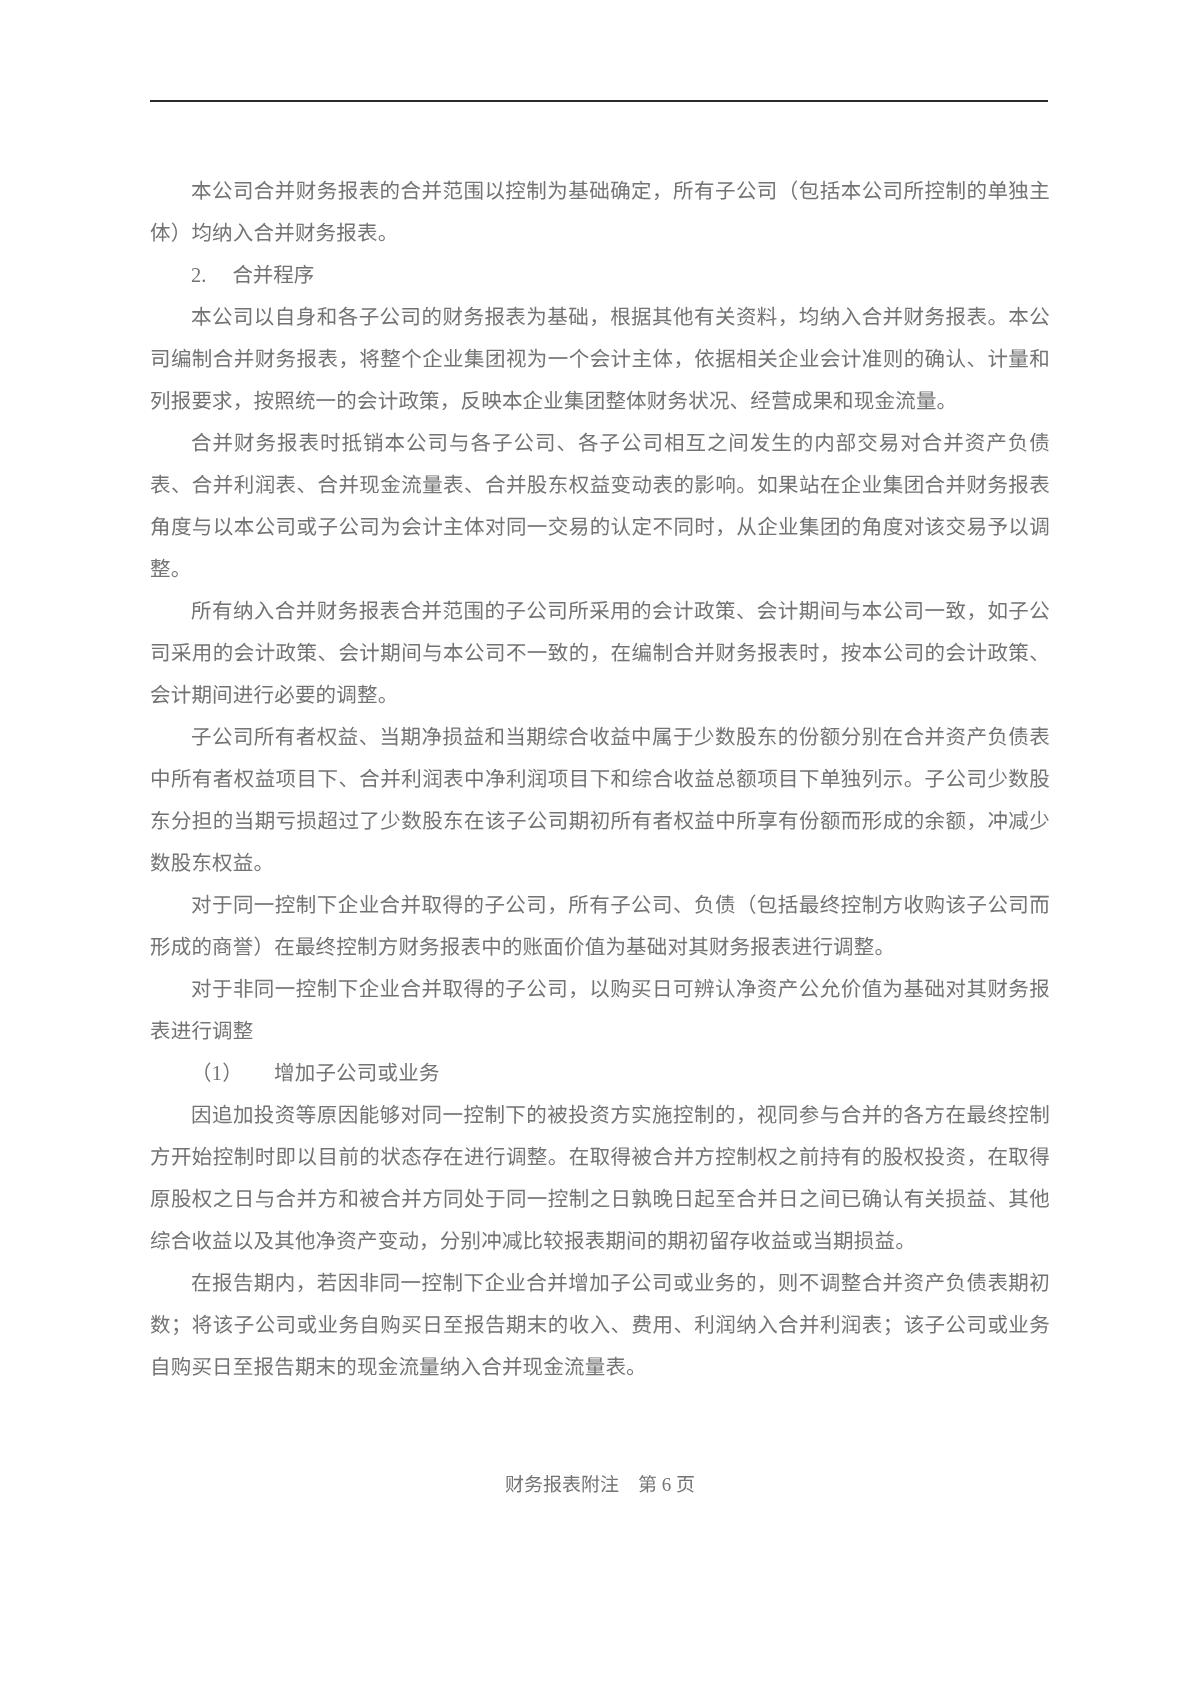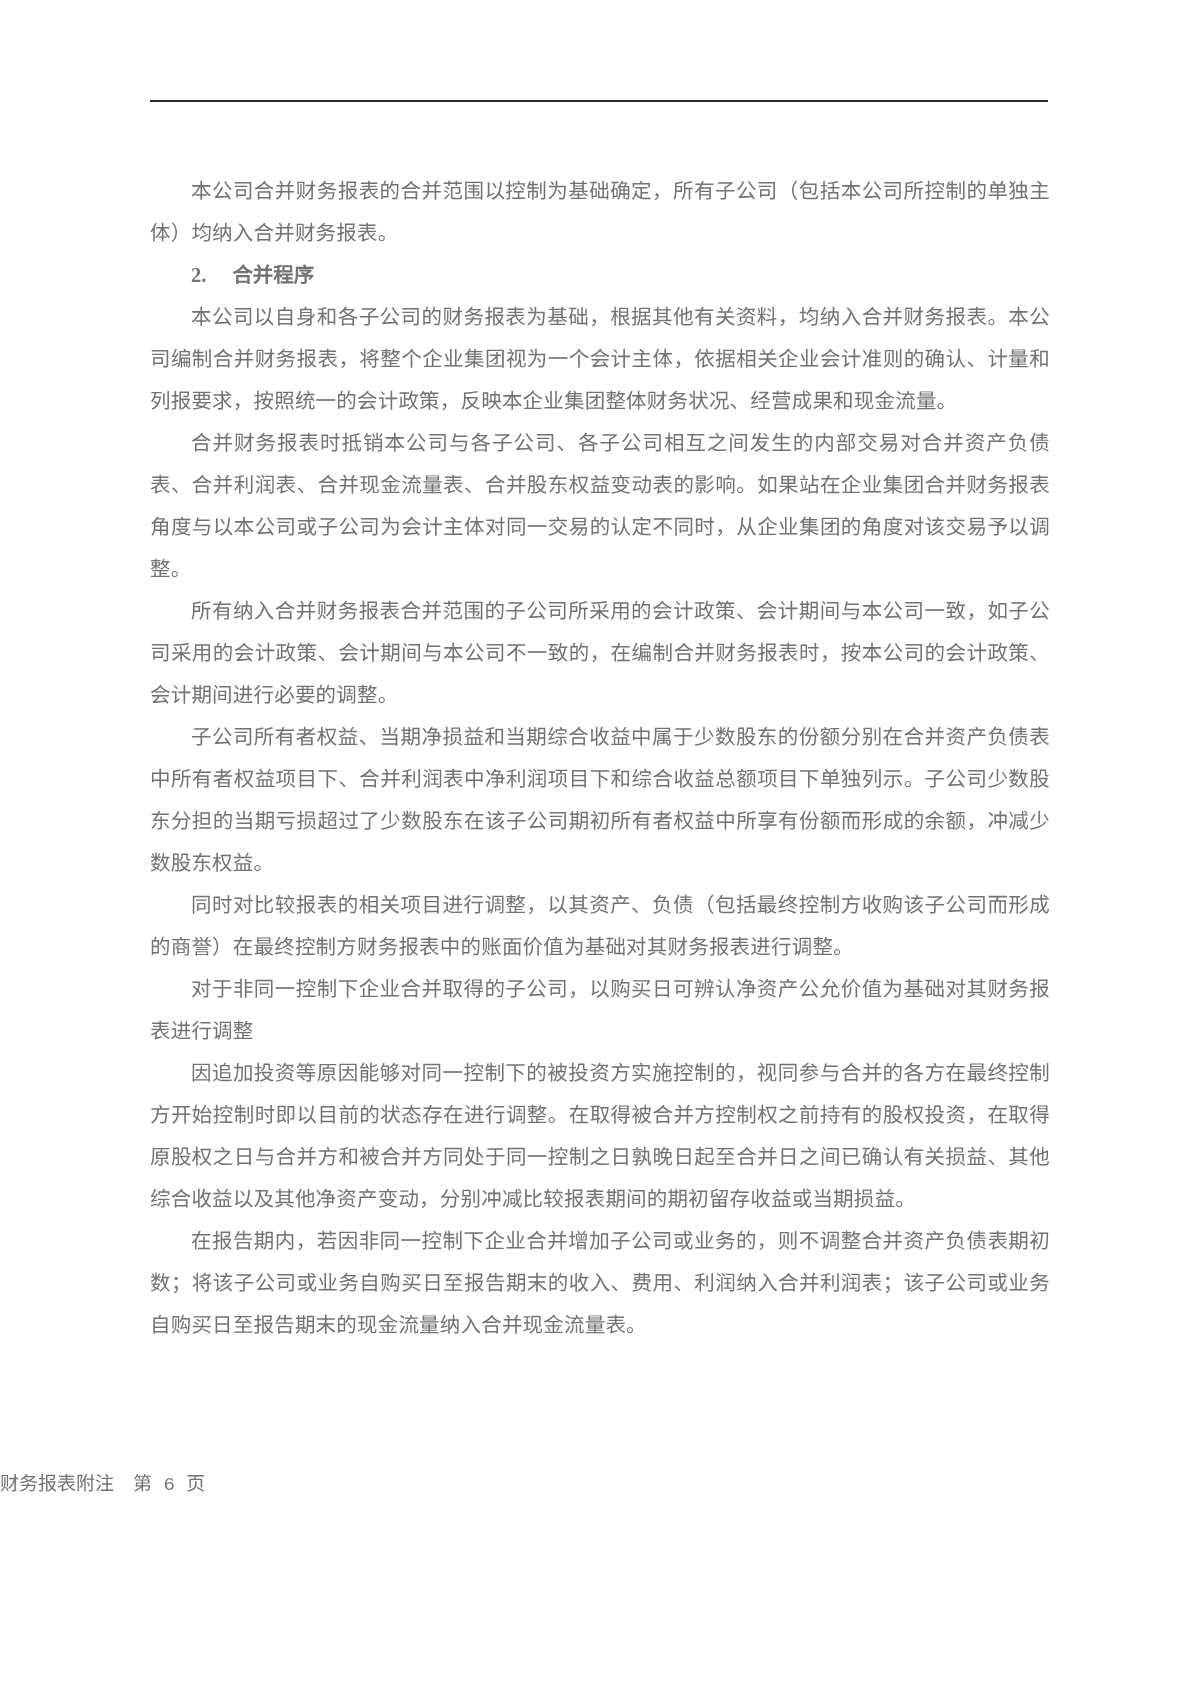--- a/index.html
+++ b/index.html
@@ -39,34 +39,35 @@
     text-justify: inter-ideograph;
     letter-spacing: 0.2px;
   }
   p.indent {
     text-indent: 41px;
   }
   .heading {
     margin: 0;
     font-size: 20.5px;
     line-height: 42px;
-    font-weight: bold;
+    font-weight: normal;
     text-indent: 41px;
   }
   .heading .num {
     margin-right: 26px;
   }
   .footer {
     position: absolute;
     left: 0;
     top: 1470px;
     width: 1200px;
+    text-align: center;
     font-size: 19px;
     line-height: 30px;
-    font-family: Liberation Mono, monospace;
+    font-family: Liberation Serif, serif;
   }
 </style>
 </head>
 <body>
 
 <div class="page">
 
   <div class="header-rule"></div>
 
   <div class="content">
@@ -78,24 +79,25 @@
     </div>
 
     <p class="indent">本公司以自身和各子公司的财务报表为基础，根据其他有关资料，均纳入合并财务报表。本公司编制合并财务报表，将整个企业集团视为一个会计主体，依据相关企业会计准则的确认、计量和列报要求，按照统一的会计政策，反映本企业集团整体财务状况、经营成果和现金流量。</p>
 
     <p class="indent">合并财务报表时抵销本公司与各子公司、各子公司相互之间发生的内部交易对合并资产负债表、合并利润表、合并现金流量表、合并股东权益变动表的影响。如果站在企业集团合并财务报表角度与以本公司或子公司为会计主体对同一交易的认定不同时，从企业集团的角度对该交易予以调整。</p>
 
     <p class="indent">所有纳入合并财务报表合并范围的子公司所采用的会计政策、会计期间与本公司一致，如子公司采用的会计政策、会计期间与本公司不一致的，在编制合并财务报表时，按本公司的会计政策、会计期间进行必要的调整。</p>
 
     <p class="indent">子公司所有者权益、当期净损益和当期综合收益中属于少数股东的份额分别在合并资产负债表中所有者权益项目下、合并利润表中净利润项目下和综合收益总额项目下单独列示。子公司少数股东分担的当期亏损超过了少数股东在该子公司期初所有者权益中所享有份额而形成的余额，冲减少数股东权益。</p>
 
-    <p class="indent">同时对比较报表的相关项目进行调整，以其资产、负债（包括最终控制方收购该子公司而形成的商誉）在最终控制方财务报表中的账面价值为基础对其财务报表进行调整。</p>
+    <p class="indent">对于同一控制下企业合并取得的子公司，所有子公司、负债（包括最终控制方收购该子公司而形成的商誉）在最终控制方财务报表中的账面价值为基础对其财务报表进行调整。</p>
 
     <p class="indent">对于非同一控制下企业合并取得的子公司，以购买日可辨认净资产公允价值为基础对其财务报表进行调整</p>
 
+    <p class="indent">（1）　　增加子公司或业务</p>
 
 
     <p class="indent">因追加投资等原因能够对同一控制下的被投资方实施控制的，视同参与合并的各方在最终控制方开始控制时即以目前的状态存在进行调整。在取得被合并方控制权之前持有的股权投资，在取得原股权之日与合并方和被合并方同处于同一控制之日孰晚日起至合并日之间已确认有关损益、其他综合收益以及其他净资产变动，分别冲减比较报表期间的期初留存收益或当期损益。</p>
 
     <p class="indent">在报告期内，若因非同一控制下企业合并增加子公司或业务的，则不调整合并资产负债表期初数；将该子公司或业务自购买日至报告期末的收入、费用、利润纳入合并利润表；该子公司或业务自购买日至报告期末的现金流量纳入合并现金流量表。</p>
 
   </div>
 
   <div class="footer">财务报表附注　第 6 页</div>
 

